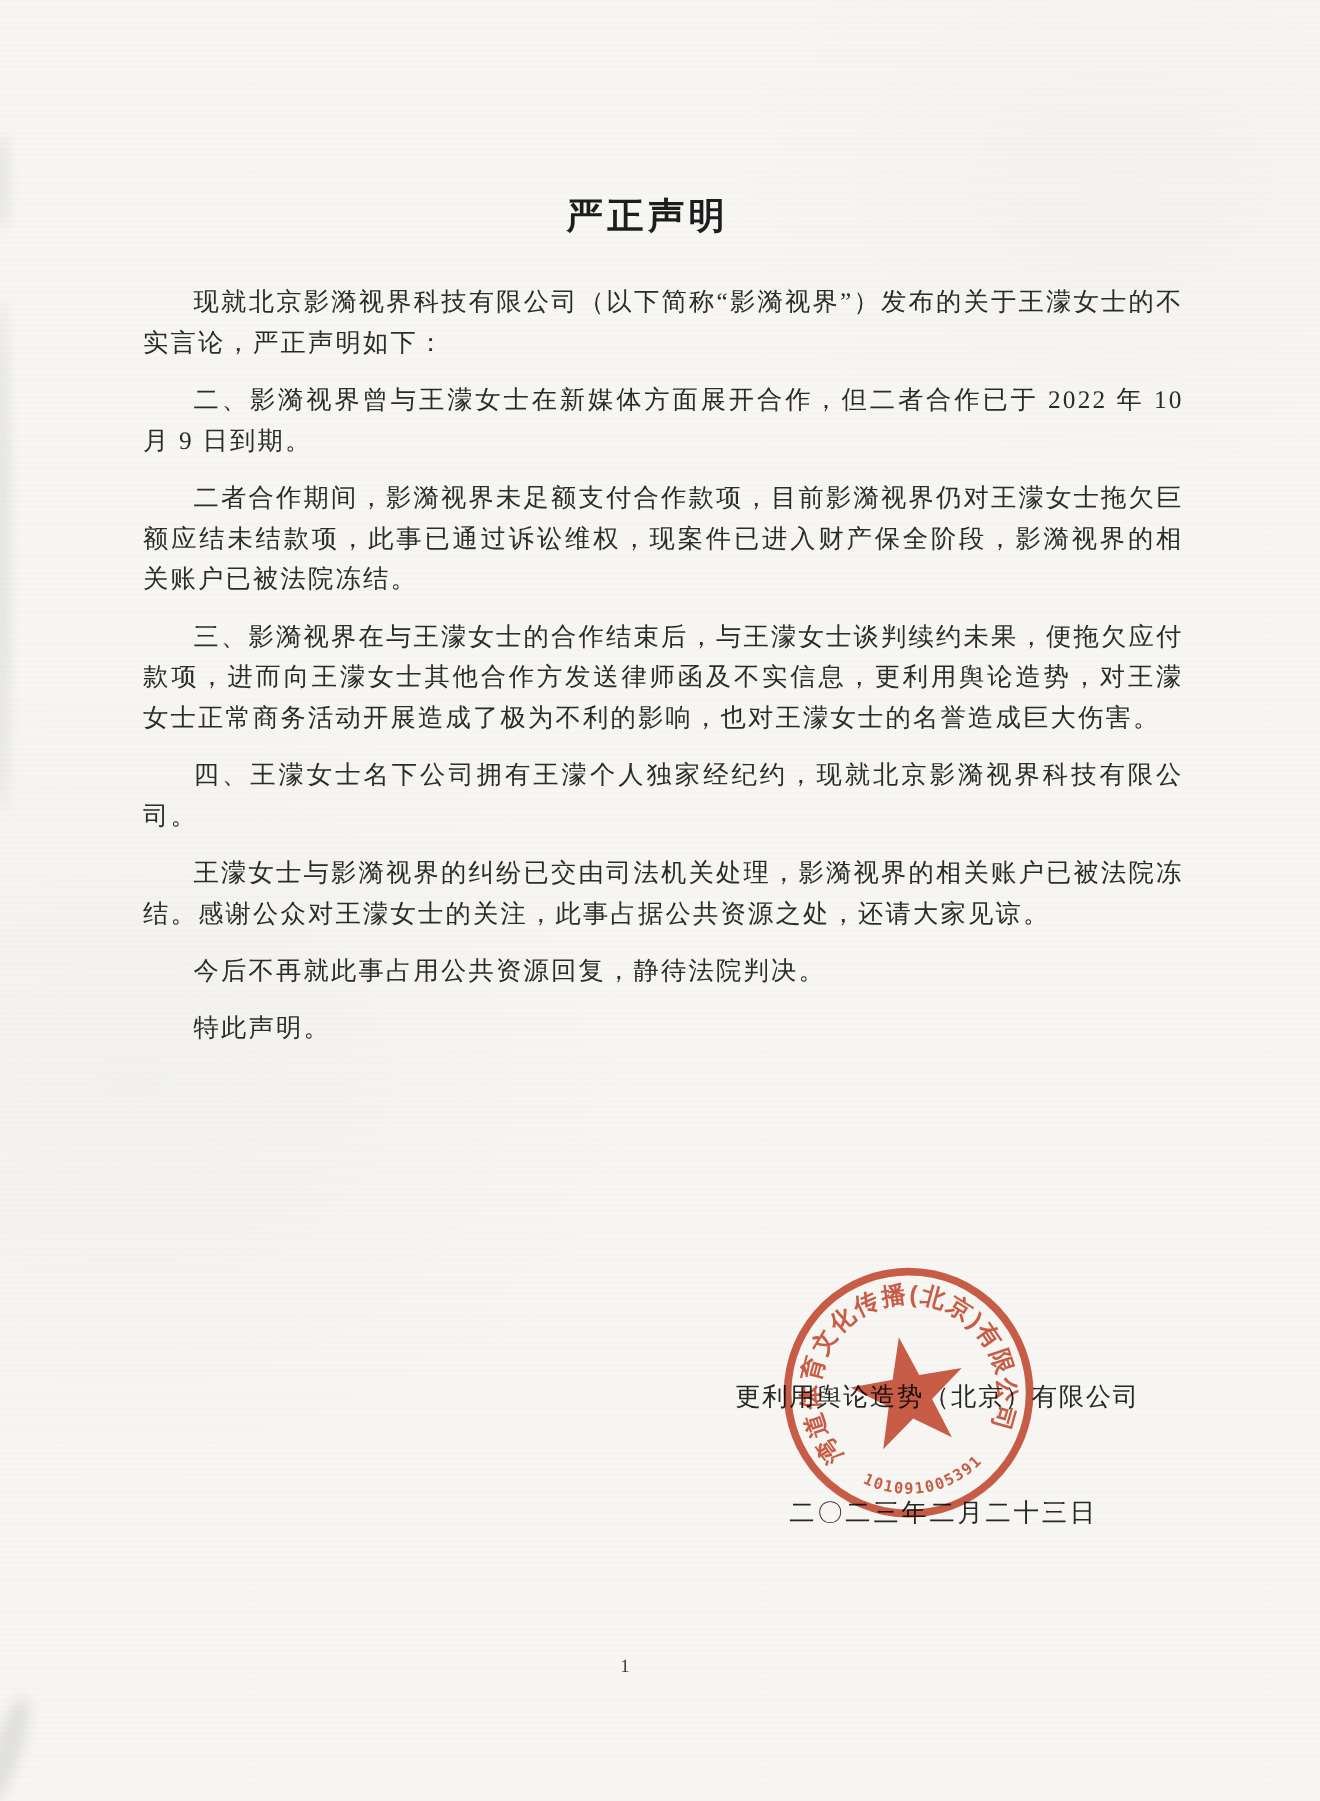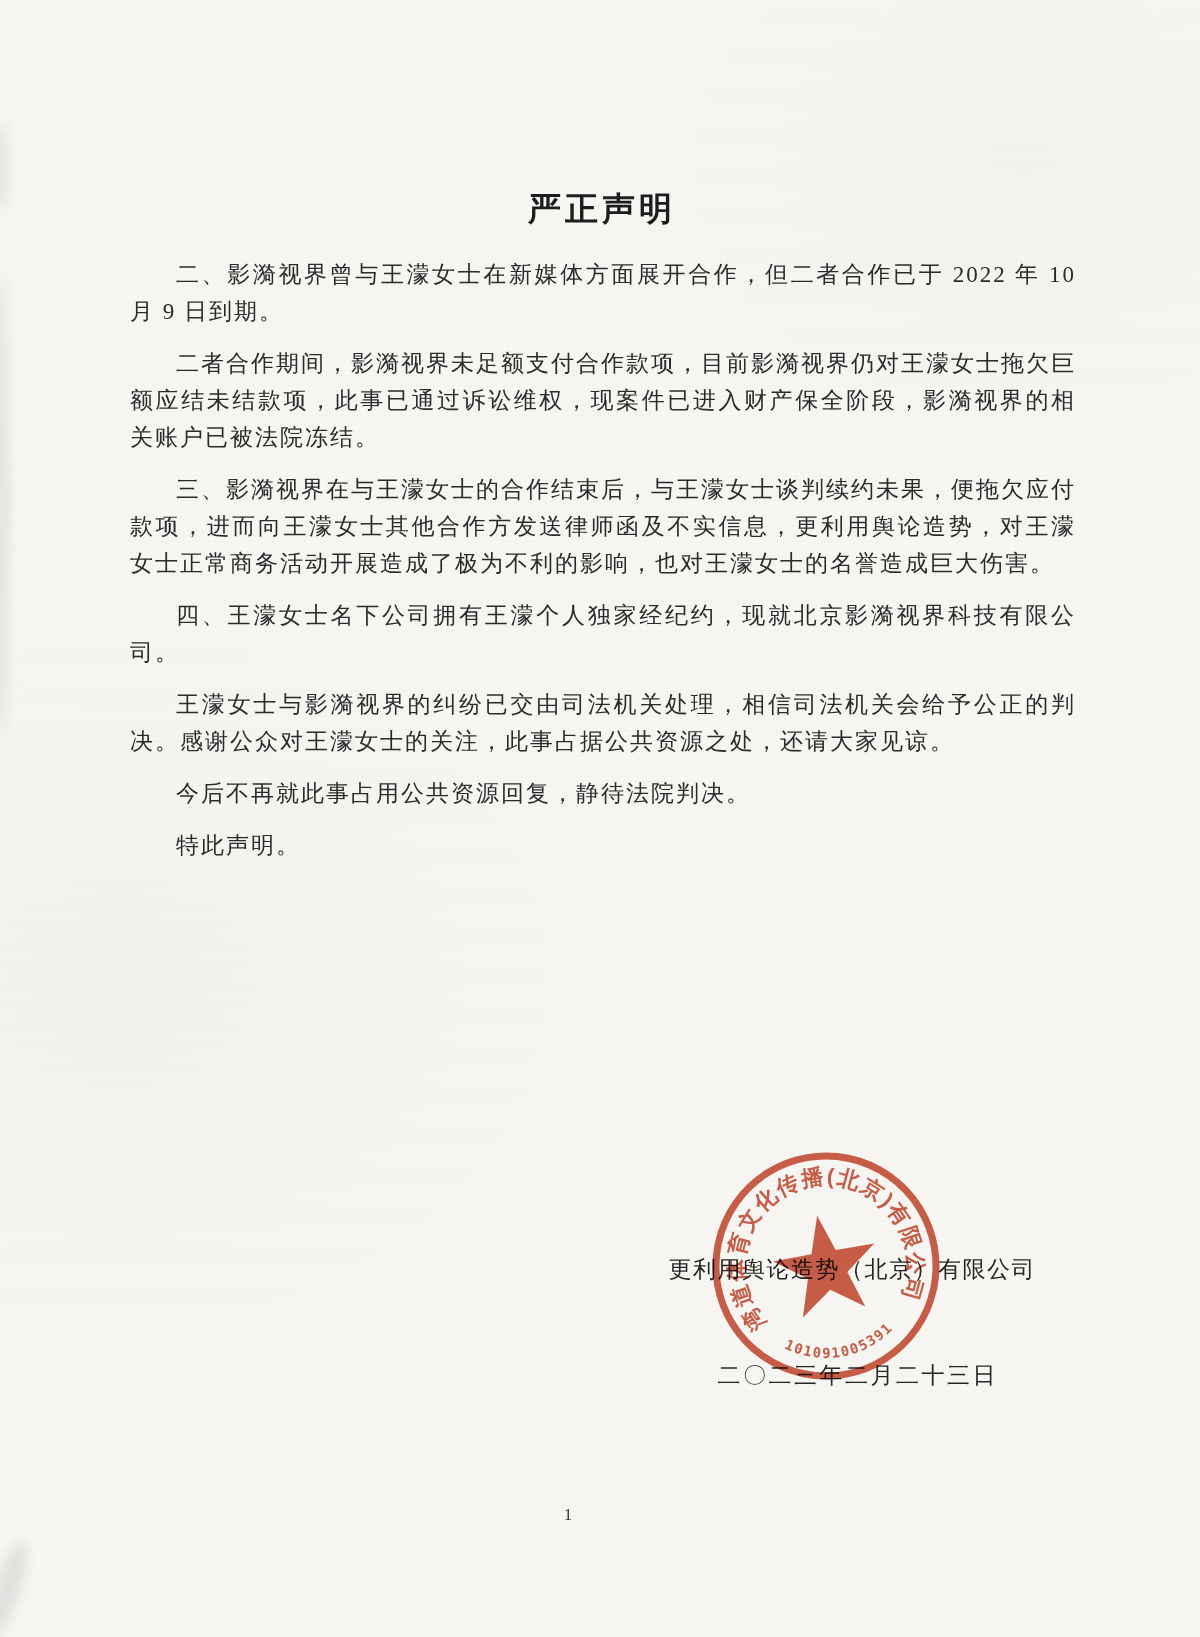--- a/index.html
+++ b/index.html
@@ -15,21 +15,21 @@
       radial-gradient(ellipse 400px 300px at 85% 10%, rgba(0,0,0,0.015), transparent),
       radial-gradient(ellipse 500px 400px at 10% 60%, rgba(0,0,0,0.02), transparent),
       repeating-linear-gradient(0deg, rgba(0,0,0,0.008) 0 2px, transparent 2px 5px);
     color:#2b2b2b;
   }
   .smudge{position:absolute;background:rgba(110,110,110,0.16);filter:blur(6px);border-radius:50%;}
   .smudge.s1{left:-4px;top:270px;width:12px;height:470px;}
   .smudge.s2{left:-6px;top:1540px;width:26px;height:100px;transform:rotate(18deg);}
   .smudge.s3{left:-3px;top:120px;width:10px;height:90px;}
   .doc-title{
-    position:absolute;top:170px;left:0;width:1170px;margin:17px;
+    position:absolute;top:170px;left:0;width:1170px;margin:4px;
     text-align:center;font-size:33px;line-height:44px;letter-spacing:4px;
     font-weight:700;color:#1d1d1d;
     font-family:"Liberation Sans","DejaVu Sans",sans-serif;
   }
   .content{
     position:absolute;left:130px;top:256px;width:946px;
     font-size:23px;line-height:37px;letter-spacing:2px;
     text-align:justify;
   }
   .content p{margin:0 0 15px 0;text-indent:2em;}
@@ -59,25 +59,26 @@
 
 <div class="sheet">
 
   <div class="smudge s1"></div>
   <div class="smudge s2"></div>
   <div class="smudge s3"></div>
 
   <h1 class="doc-title">严正声明</h1>
 
   <div class="content">
+    <p>现就北京影漪视界科技有限公司（以下简称“影漪视界”）发布的关于王濛女士的不实言论，严正声明如下：</p>
     <p>二、影漪视界曾与王濛女士在新媒体方面展开合作，但二者合作已于 2022 年 10 月 9 日到期。</p>
     <p>二者合作期间，影漪视界未足额支付合作款项，目前影漪视界仍对王濛女士拖欠巨额应结未结款项，此事已通过诉讼维权，现案件已进入财产保全阶段，影漪视界的相关账户已被法院冻结。</p>
     <p>三、影漪视界在与王濛女士的合作结束后，与王濛女士谈判续约未果，便拖欠应付款项，进而向王濛女士其他合作方发送律师函及不实信息，更利用舆论造势，对王濛女士正常商务活动开展造成了极为不利的影响，也对王濛女士的名誉造成巨大伤害。</p>
     <p>四、王濛女士名下公司拥有王濛个人独家经纪约，现就北京影漪视界科技有限公司。</p>
-    <p>王濛女士与影漪视界的纠纷已交由司法机关处理，相信司法机关会给予公正的判决。感谢公众对王濛女士的关注，此事占据公共资源之处，还请大家见谅。</p>
+    <p>王濛女士与影漪视界的纠纷已交由司法机关处理，影漪视界的相关账户已被法院冻结。感谢公众对王濛女士的关注，此事占据公共资源之处，还请大家见谅。</p>
     <p>今后不再就此事占用公共资源回复，静待法院判决。</p>
     <p>特此声明。</p>
   </div>
 
   <div class="sig-line sig-company">更利用舆论造势（北京）有限公司</div>
   <div class="sig-line sig-date">二〇二三年二月二十三日</div>
 
   <svg class="seal" viewBox="0 0 238 238" aria-hidden="true">
     <defs>
       <path id="arcTop" d="M 61 177 A 82 82 0 1 1 177 177"></path>

